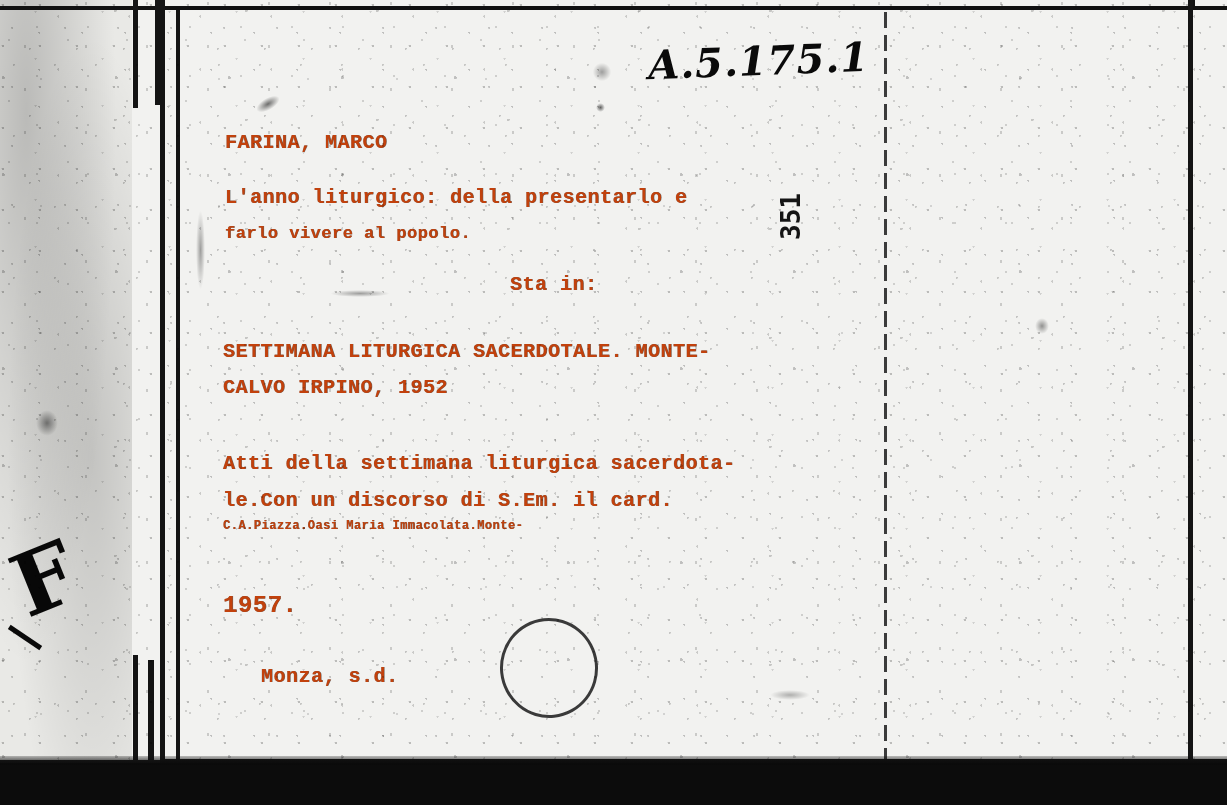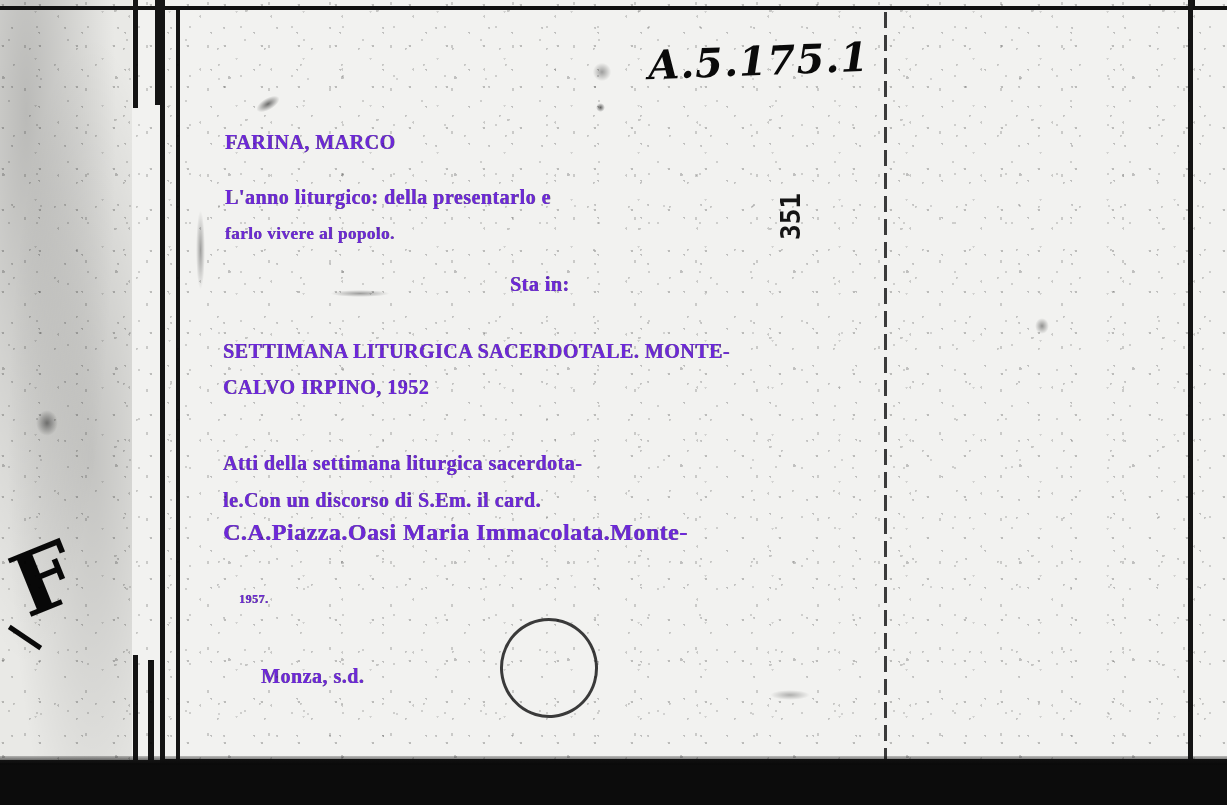--- a/index.html
+++ b/index.html
@@ -119,38 +119,38 @@
   }
   .frame-bottom-l {
     position: absolute;
     left: 0; bottom: 42px; width: 160px; height: 3px;
     background: #1d1d1d;
   }
 
   
   .typed {
     position: absolute;
-    color: #6d28d9;
-    font-family: Liberation Serif, serif;
+    color: #c2410c;
+    font-family: Liberation Mono, monospace;
     font-weight: 700;
     letter-spacing: 0.5px;
     white-space: pre;
     text-shadow: 0.4px 0.4px 0 rgba(0,0,0,.55), -0.3px 0.2px 0 rgba(0,0,0,.25);
   }
   #author      { left: 225px; top: 131px;  font-size: 20px; }
   #title1      { left: 225px; top: 186px;  font-size: 20px; }
   #title2      { left: 225px; top: 224px;  font-size: 17px; }
   #stain       { left: 510px; top: 273px;  font-size: 20px; }
   #src1        { left: 223px; top: 340px;  font-size: 20px; text-align: right; }
   #src2        { left: 223px; top: 376px;  font-size: 20px; }
   #note1       { left: 223px; top: 452px;  font-size: 20px; }
   #note2       { left: 223px; top: 489px;  font-size: 20px; }
-  #note3       { left: 223px; top: 519px;  font-size: 24px; }
+  #note3       { left: 223px; top: 519px;  font-size: 12px; }
   #note4       { left: 223px; top: 556px;  font-size: 20px; }
-  #note5       { left: 223px; top: 592px;  font-size: 12px; margin-left: 16px; }
+  #note5       { left: 223px; top: 592px;  font-size: 24px; }
   #imprint     { left: 223px; top: 665px;  font-size: 20px; padding-left: 38px; }
 
   
   .handwritten {
     position: absolute;
     left: 648px; top: 37px;
     font-family: "DejaVu Serif", serif;
     font-style: italic;
     font-size: 40px;
     font-weight: 700;

